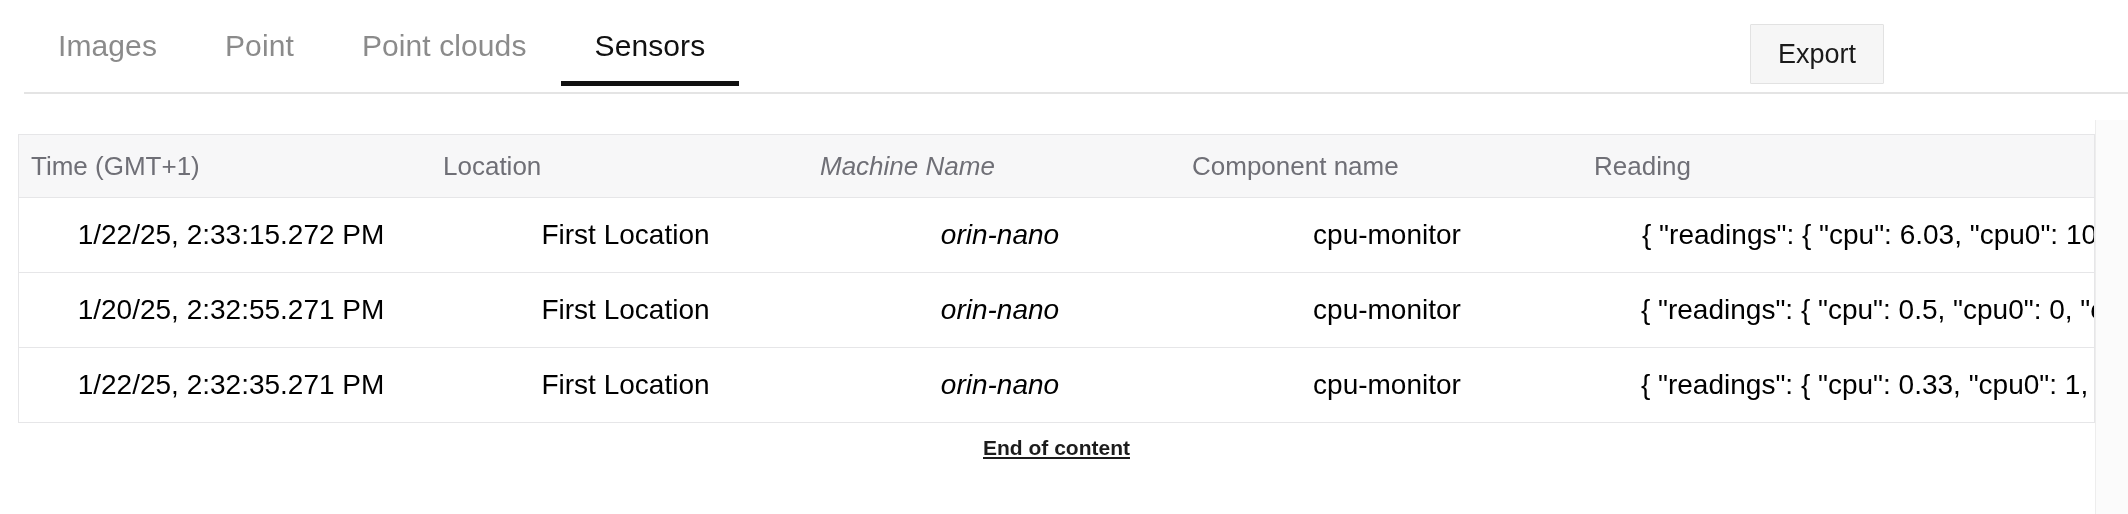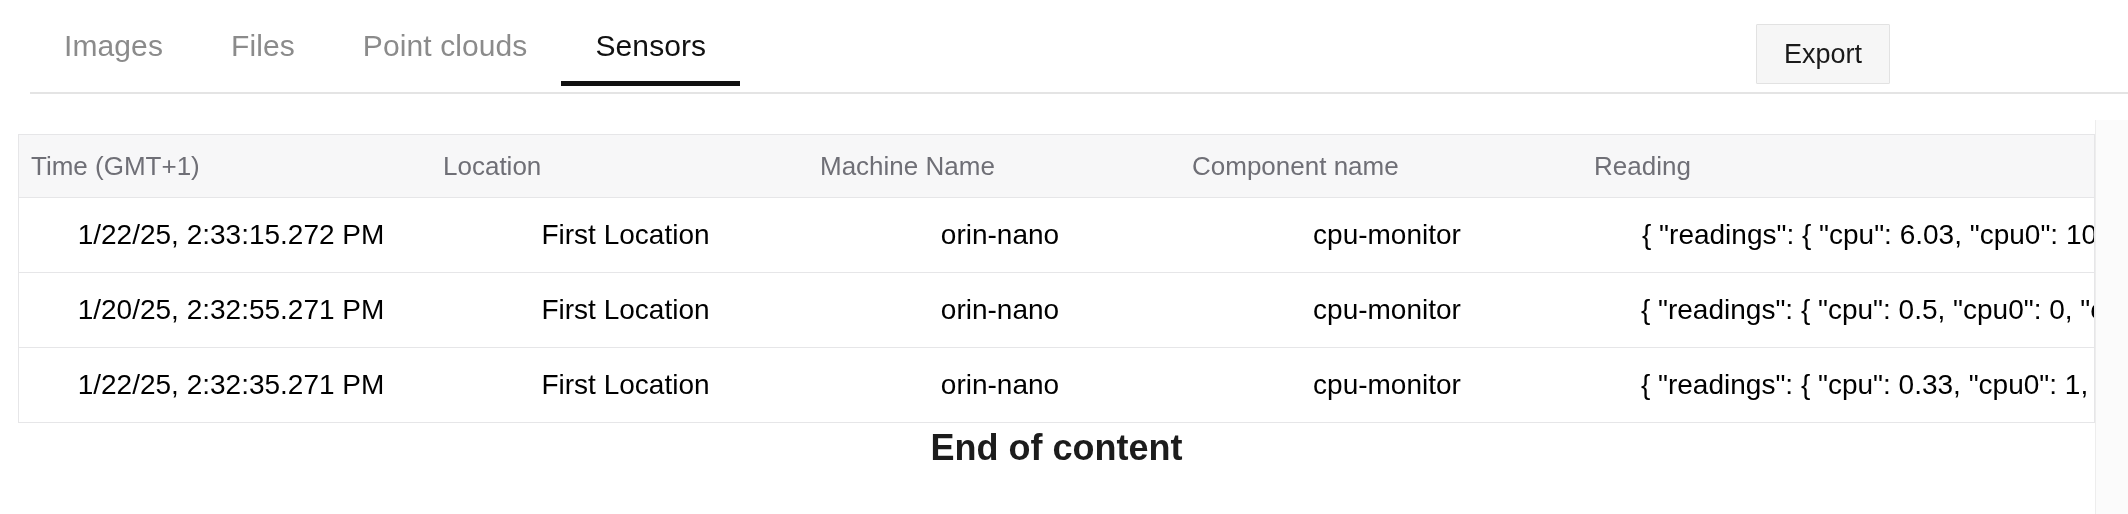--- a/index.html
+++ b/index.html
@@ -12,21 +12,21 @@
     height: 514px;
     font-family: "Liberation Sans", sans-serif;
     color: #131313;
     overflow: hidden;
     position: relative;
   }
 
   
   .tabbar {
     position: absolute;
-    left: 18px;
+    left: 12px;
     top: 0;
     width: 1898px;
     height: 96px;
   }
   .tab-underline-track {
     position: absolute;
     left: 12px;
     top: 92px;
     width: 2104px;
     height: 2px;
@@ -123,35 +123,36 @@
     border-bottom: 1px solid #e6e6e8;
     white-space: nowrap;
     overflow: hidden;
     background: #ffffff;
   }
   table.sensors tbody tr:last-child td {
     border-bottom: none;
   }
   .col-time      { width: 400px; }
   .col-location  { width: 365px; }
-  .col-machine   { width: 360px; }
+  .col-machine   { width: 360px; font-style: italic; }
   .col-component { width: 390px; }
   .col-reading   { width: 645px; }
 
   
   .end-of-content {
     position: absolute;
     left: 18px;
     top: 432px;
     width: 2077px;
     text-align: center;
-    font-size: 36px;
+    font-size: 21px;
     line-height: 32px;
     font-weight: bold;
     color: #1c1c1c;
+    text-decoration: underline;
   }
 
   
   .scrollbar-track {
     position: absolute;
     right: 0px;
     top: 120px;
     width: 33px;
     height: 394px;
     background: #fbfbfb;
@@ -168,21 +169,21 @@
     border-radius: 11px;
   }
 </style>
 </head>
 <body>
 
 <div class="tabbar">
   <div class="tab-underline-track"></div>
   <div class="tabs">
     <button class="tab">Images</button>
-    <button class="tab">Files</button>
+    <button class="tab">Point</button>
     <button class="tab">Point clouds</button>
     <button class="tab active">Sensors</button>
   </div>
   <button class="export-btn">Export</button>
 </div>
 
 <div class="table-wrap">
   <table class="sensors">
     <thead>
       <tr>

